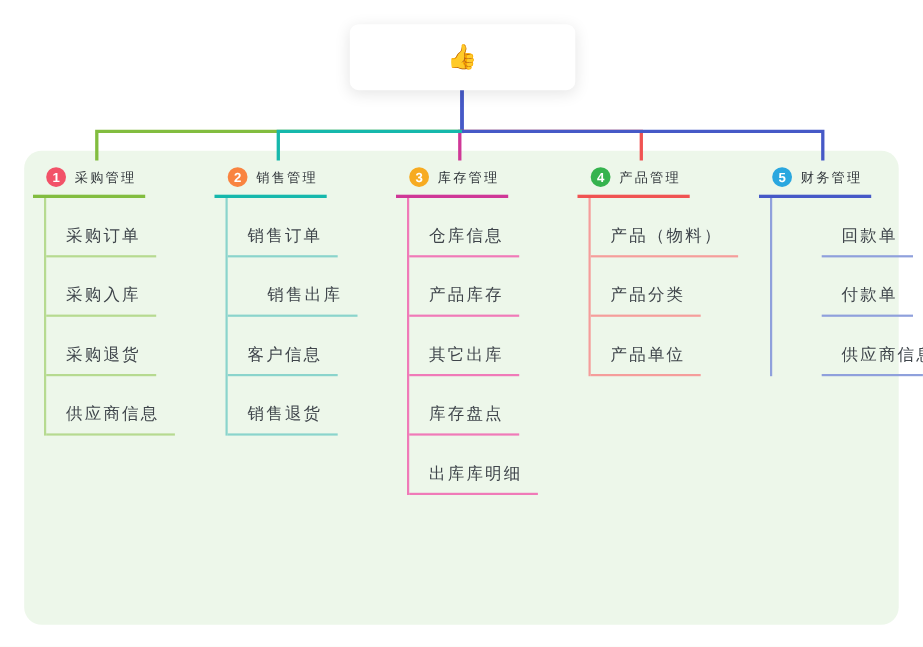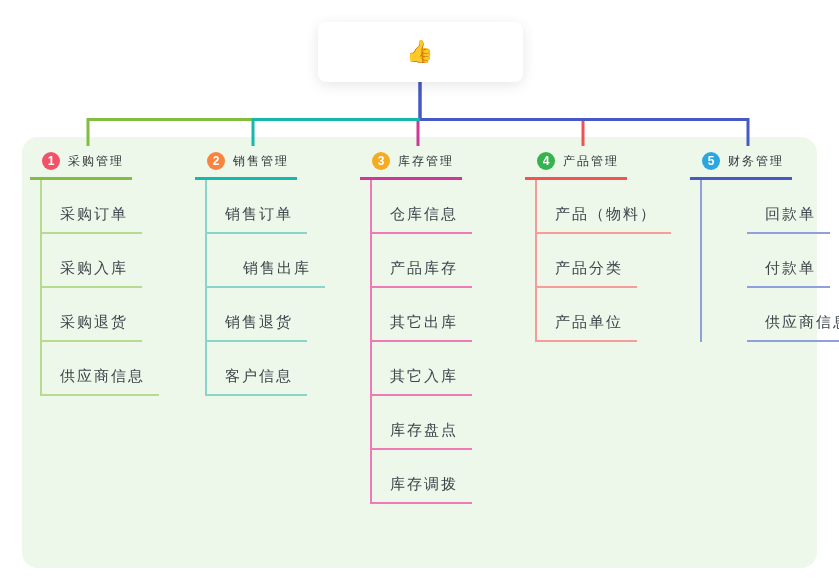--- a/index.html
+++ b/index.html
@@ -76,37 +76,36 @@
   </div>
 
   <div class="branch" style="left: 195px;">
     <div class="branch-header" style="border-bottom-color: rgb(22, 184, 172);">
       <span class="badge" style="background: rgb(249, 132, 64);">2</span>
       <span class="branch-label">销售管理</span>
     </div>
     <ul class="children" style="border-left-color: rgb(138, 212, 204);">
         <li class="child" style="border-bottom-color: rgb(138, 212, 204);">销售订单</li>
         <li class="child" style="border-bottom-color: rgb(138, 212, 204); padding-left: 36px;">销售出库</li>
+        <li class="child" style="border-bottom-color: rgb(138, 212, 204);">客户信息</li>
         <li class="child" style="border-bottom-color: rgb(138, 212, 204);">销售退货</li>
-        <li class="child" style="border-bottom-color: rgb(138, 212, 204);">客户信息</li>
       </ul>
   </div>
 
   <div class="branch" style="left: 360px;">
     <div class="branch-header" style="border-bottom-color: rgb(207, 56, 151);">
       <span class="badge" style="background: rgb(247, 171, 33);">3</span>
       <span class="branch-label">库存管理</span>
     </div>
     <ul class="children" style="border-left-color: rgb(240, 122, 184);">
         <li class="child" style="border-bottom-color: rgb(240, 122, 184);">仓库信息</li>
         <li class="child" style="border-bottom-color: rgb(240, 122, 184);">产品库存</li>
         <li class="child" style="border-bottom-color: rgb(240, 122, 184);">其它出库</li>
-        <li class="child" style="border-bottom-color: rgb(240, 122, 184);">其它入库</li>
         <li class="child" style="border-bottom-color: rgb(240, 122, 184);">库存盘点</li>
-        <li class="child" style="border-bottom-color: rgb(240, 122, 184);">库存调拨</li>
+        <li class="child" style="border-bottom-color: rgb(240, 122, 184);">出库库明细</li>
       </ul>
   </div>
 
   <div class="branch" style="left: 525px;">
     <div class="branch-header" style="border-bottom-color: rgb(240, 83, 82);">
       <span class="badge" style="background: rgb(53, 179, 78);">4</span>
       <span class="branch-label">产品管理</span>
     </div>
     <ul class="children" style="border-left-color: rgb(245, 157, 155);">
         <li class="child" style="border-bottom-color: rgb(245, 157, 155);">产品（物料）</li>

